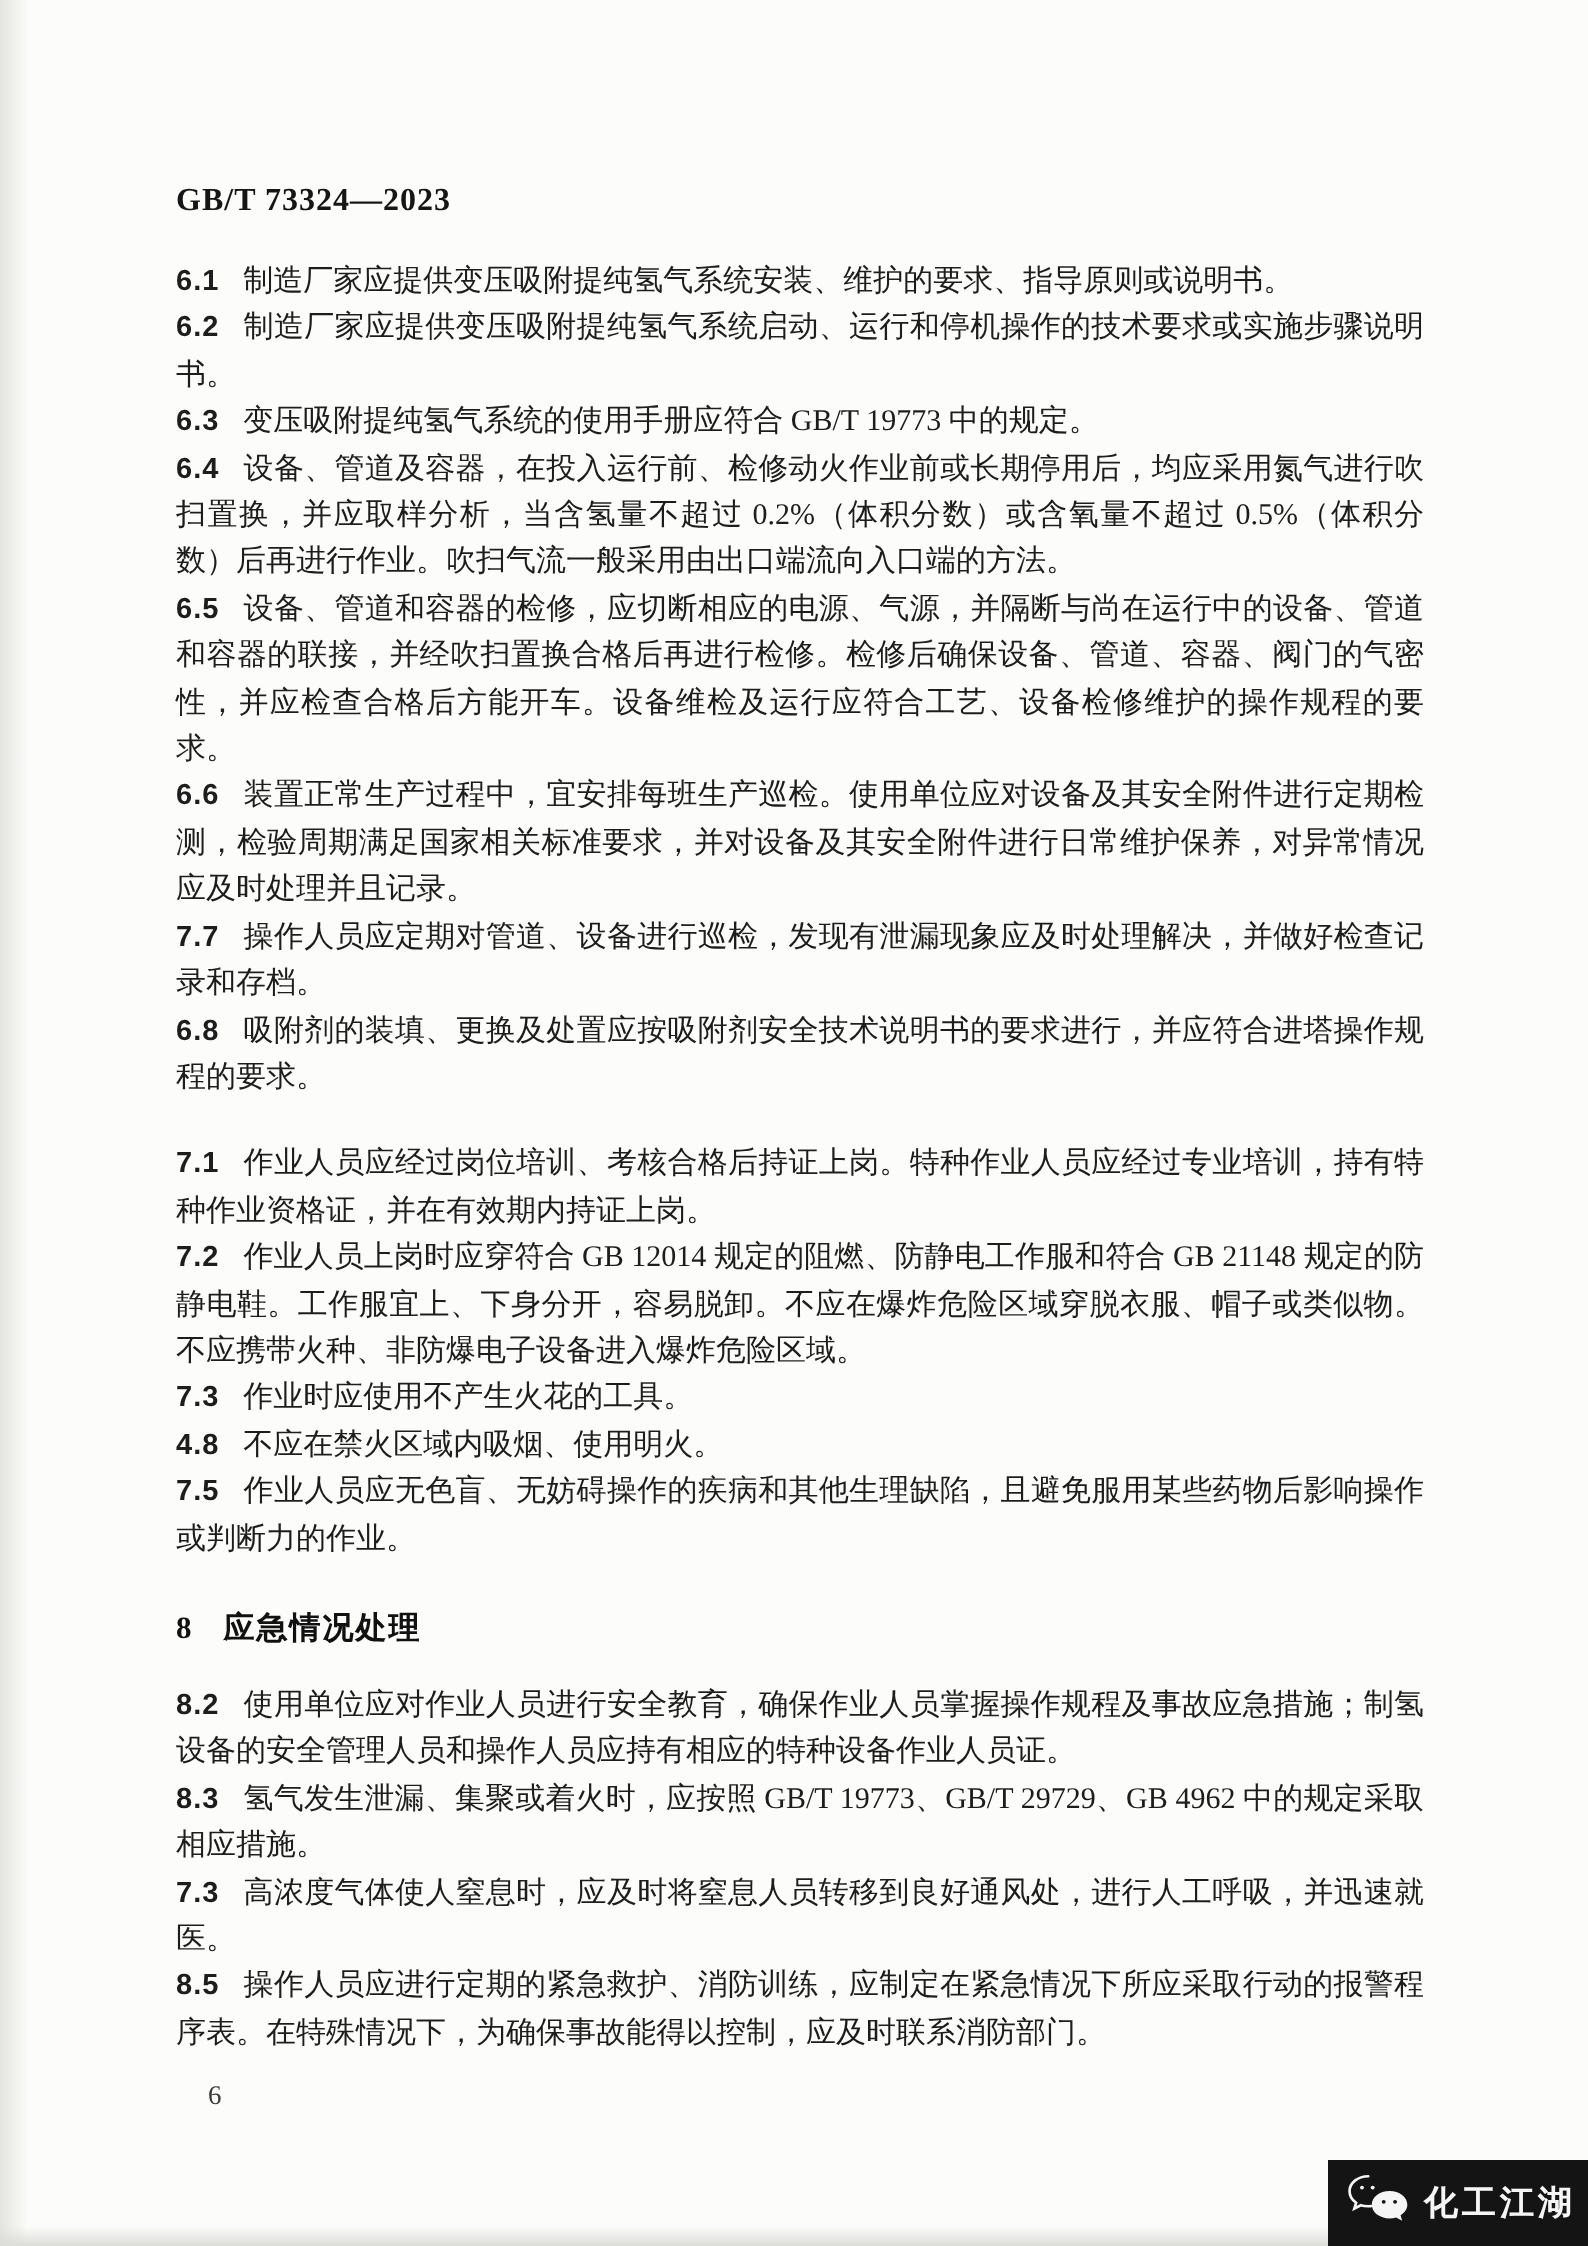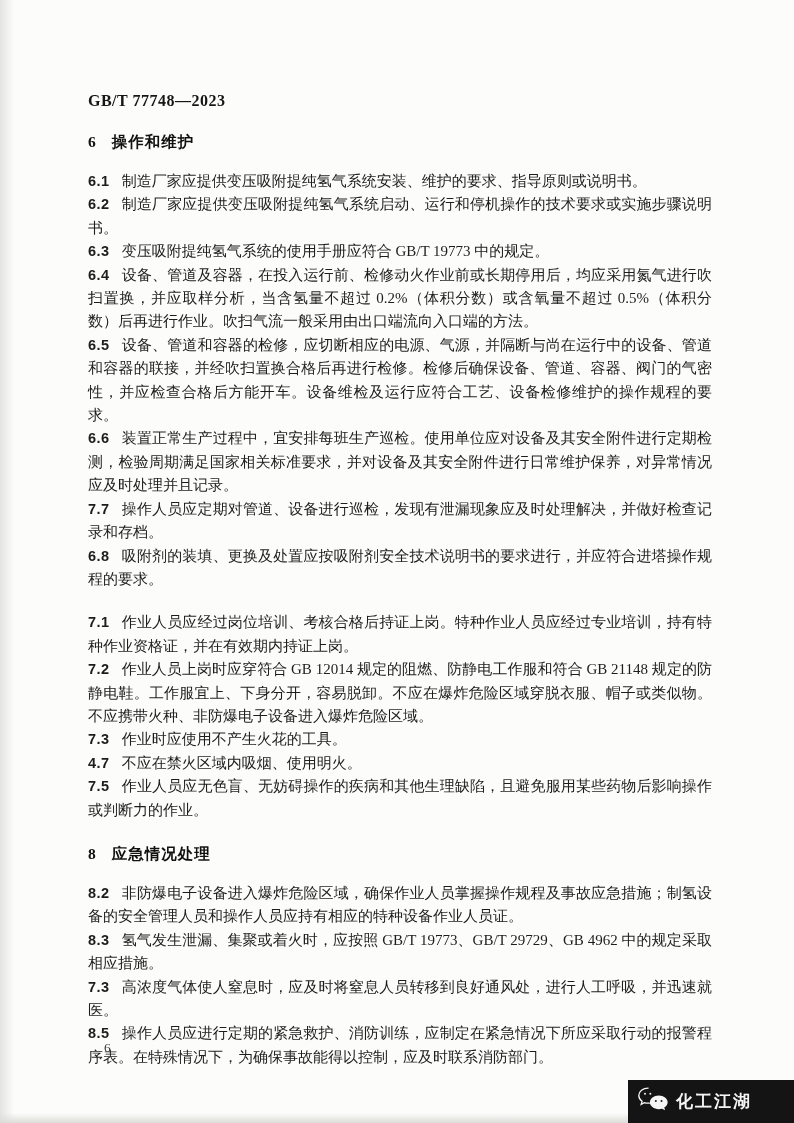--- a/index.html
+++ b/index.html
@@ -69,21 +69,21 @@
   .page-number {
     position: absolute;
     left: 104px; top: 1040px;
     font-size: 13.5px;
     color: #3a3a3a;
     font-family: "Liberation Serif", serif;
   }
   .footer-brand {
     position: absolute;
     right: 0; bottom: 0;
-    width: 166px; height: 43px;
+    width: 130px; height: 43px;
     background: #141414;
     display: flex;
     align-items: center;
     gap: 7px;
     padding-left: 9px;
   }
   .footer-brand .brand-text {
     color: #f5f5f5;
     font-family: "Liberation Sans", sans-serif;
     font-weight: bold;
@@ -95,49 +95,46 @@
 </style>
 </head>
 <body>
 
 <div class="edge-top"></div>
 <div class="edge-left"></div>
 <div class="edge-bottom"></div>
 
 <div class="page-content">
 
-  <div class="doc-header">GB/T 77748—2023</div>
+  <div class="doc-header">GB/T 73324—2023</div>
 
   <div class="section">
-    <div class="section-heading">
-      <span class="sec-num">6</span><span>操作和维护</span>
-    </div>
     <p class="clause"><span class="cnum">6.1</span><span>制造厂家应提供变压吸附提纯氢气系统安装、维护的要求、指导原则或说明书。</span></p>
     <p class="clause"><span class="cnum">6.2</span><span>制造厂家应提供变压吸附提纯氢气系统启动、运行和停机操作的技术要求或实施步骤说明书。</span></p>
     <p class="clause"><span class="cnum">6.3</span><span>变压吸附提纯氢气系统的使用手册应符合 GB/T 19773 中的规定。</span></p>
     <p class="clause"><span class="cnum">6.4</span><span>设备、管道及容器，在投入运行前、检修动火作业前或长期停用后，均应采用氮气进行吹扫置换，并应取样分析，当含氢量不超过 0.2%（体积分数）或含氧量不超过 0.5%（体积分数）后再进行作业。吹扫气流一般采用由出口端流向入口端的方法。</span></p>
     <p class="clause"><span class="cnum">6.5</span><span>设备、管道和容器的检修，应切断相应的电源、气源，并隔断与尚在运行中的设备、管道和容器的联接，并经吹扫置换合格后再进行检修。检修后确保设备、管道、容器、阀门的气密性，并应检查合格后方能开车。设备维检及运行应符合工艺、设备检修维护的操作规程的要求。</span></p>
     <p class="clause"><span class="cnum">6.6</span><span>装置正常生产过程中，宜安排每班生产巡检。使用单位应对设备及其安全附件进行定期检测，检验周期满足国家相关标准要求，并对设备及其安全附件进行日常维护保养，对异常情况应及时处理并且记录。</span></p>
     <p class="clause"><span class="cnum">7.7</span><span>操作人员应定期对管道、设备进行巡检，发现有泄漏现象应及时处理解决，并做好检查记录和存档。</span></p>
     <p class="clause"><span class="cnum">6.8</span><span>吸附剂的装填、更换及处置应按吸附剂安全技术说明书的要求进行，并应符合进塔操作规程的要求。</span></p>
   </div>
 
   <div class="section">
     <p class="clause"><span class="cnum">7.1</span><span>作业人员应经过岗位培训、考核合格后持证上岗。特种作业人员应经过专业培训，持有特种作业资格证，并在有效期内持证上岗。</span></p>
     <p class="clause"><span class="cnum">7.2</span><span>作业人员上岗时应穿符合 GB 12014 规定的阻燃、防静电工作服和符合 GB 21148 规定的防静电鞋。工作服宜上、下身分开，容易脱卸。不应在爆炸危险区域穿脱衣服、帽子或类似物。不应携带火种、非防爆电子设备进入爆炸危险区域。</span></p>
     <p class="clause"><span class="cnum">7.3</span><span>作业时应使用不产生火花的工具。</span></p>
-    <p class="clause"><span class="cnum">4.7</span><span>不应在禁火区域内吸烟、使用明火。</span></p>
+    <p class="clause"><span class="cnum">4.8</span><span>不应在禁火区域内吸烟、使用明火。</span></p>
     <p class="clause"><span class="cnum">7.5</span><span>作业人员应无色盲、无妨碍操作的疾病和其他生理缺陷，且避免服用某些药物后影响操作或判断力的作业。</span></p>
   </div>
 
   <div class="section">
     <div class="section-heading">
       <span class="sec-num">8</span><span>应急情况处理</span>
     </div>
-    <p class="clause"><span class="cnum">8.2</span><span>非防爆电子设备进入爆炸危险区域，确保作业人员掌握操作规程及事故应急措施；制氢设备的安全管理人员和操作人员应持有相应的特种设备作业人员证。</span></p>
+    <p class="clause"><span class="cnum">8.2</span><span>使用单位应对作业人员进行安全教育，确保作业人员掌握操作规程及事故应急措施；制氢设备的安全管理人员和操作人员应持有相应的特种设备作业人员证。</span></p>
     <p class="clause"><span class="cnum">8.3</span><span>氢气发生泄漏、集聚或着火时，应按照 GB/T 19773、GB/T 29729、GB 4962 中的规定采取相应措施。</span></p>
     <p class="clause"><span class="cnum">7.3</span><span>高浓度气体使人窒息时，应及时将窒息人员转移到良好通风处，进行人工呼吸，并迅速就医。</span></p>
     <p class="clause"><span class="cnum">8.5</span><span>操作人员应进行定期的紧急救护、消防训练，应制定在紧急情况下所应采取行动的报警程序表。在特殊情况下，为确保事故能得以控制，应及时联系消防部门。</span></p>
   </div>
 
 </div>
 
 <div class="page-number">6</div>
 
 <div class="footer-brand">

